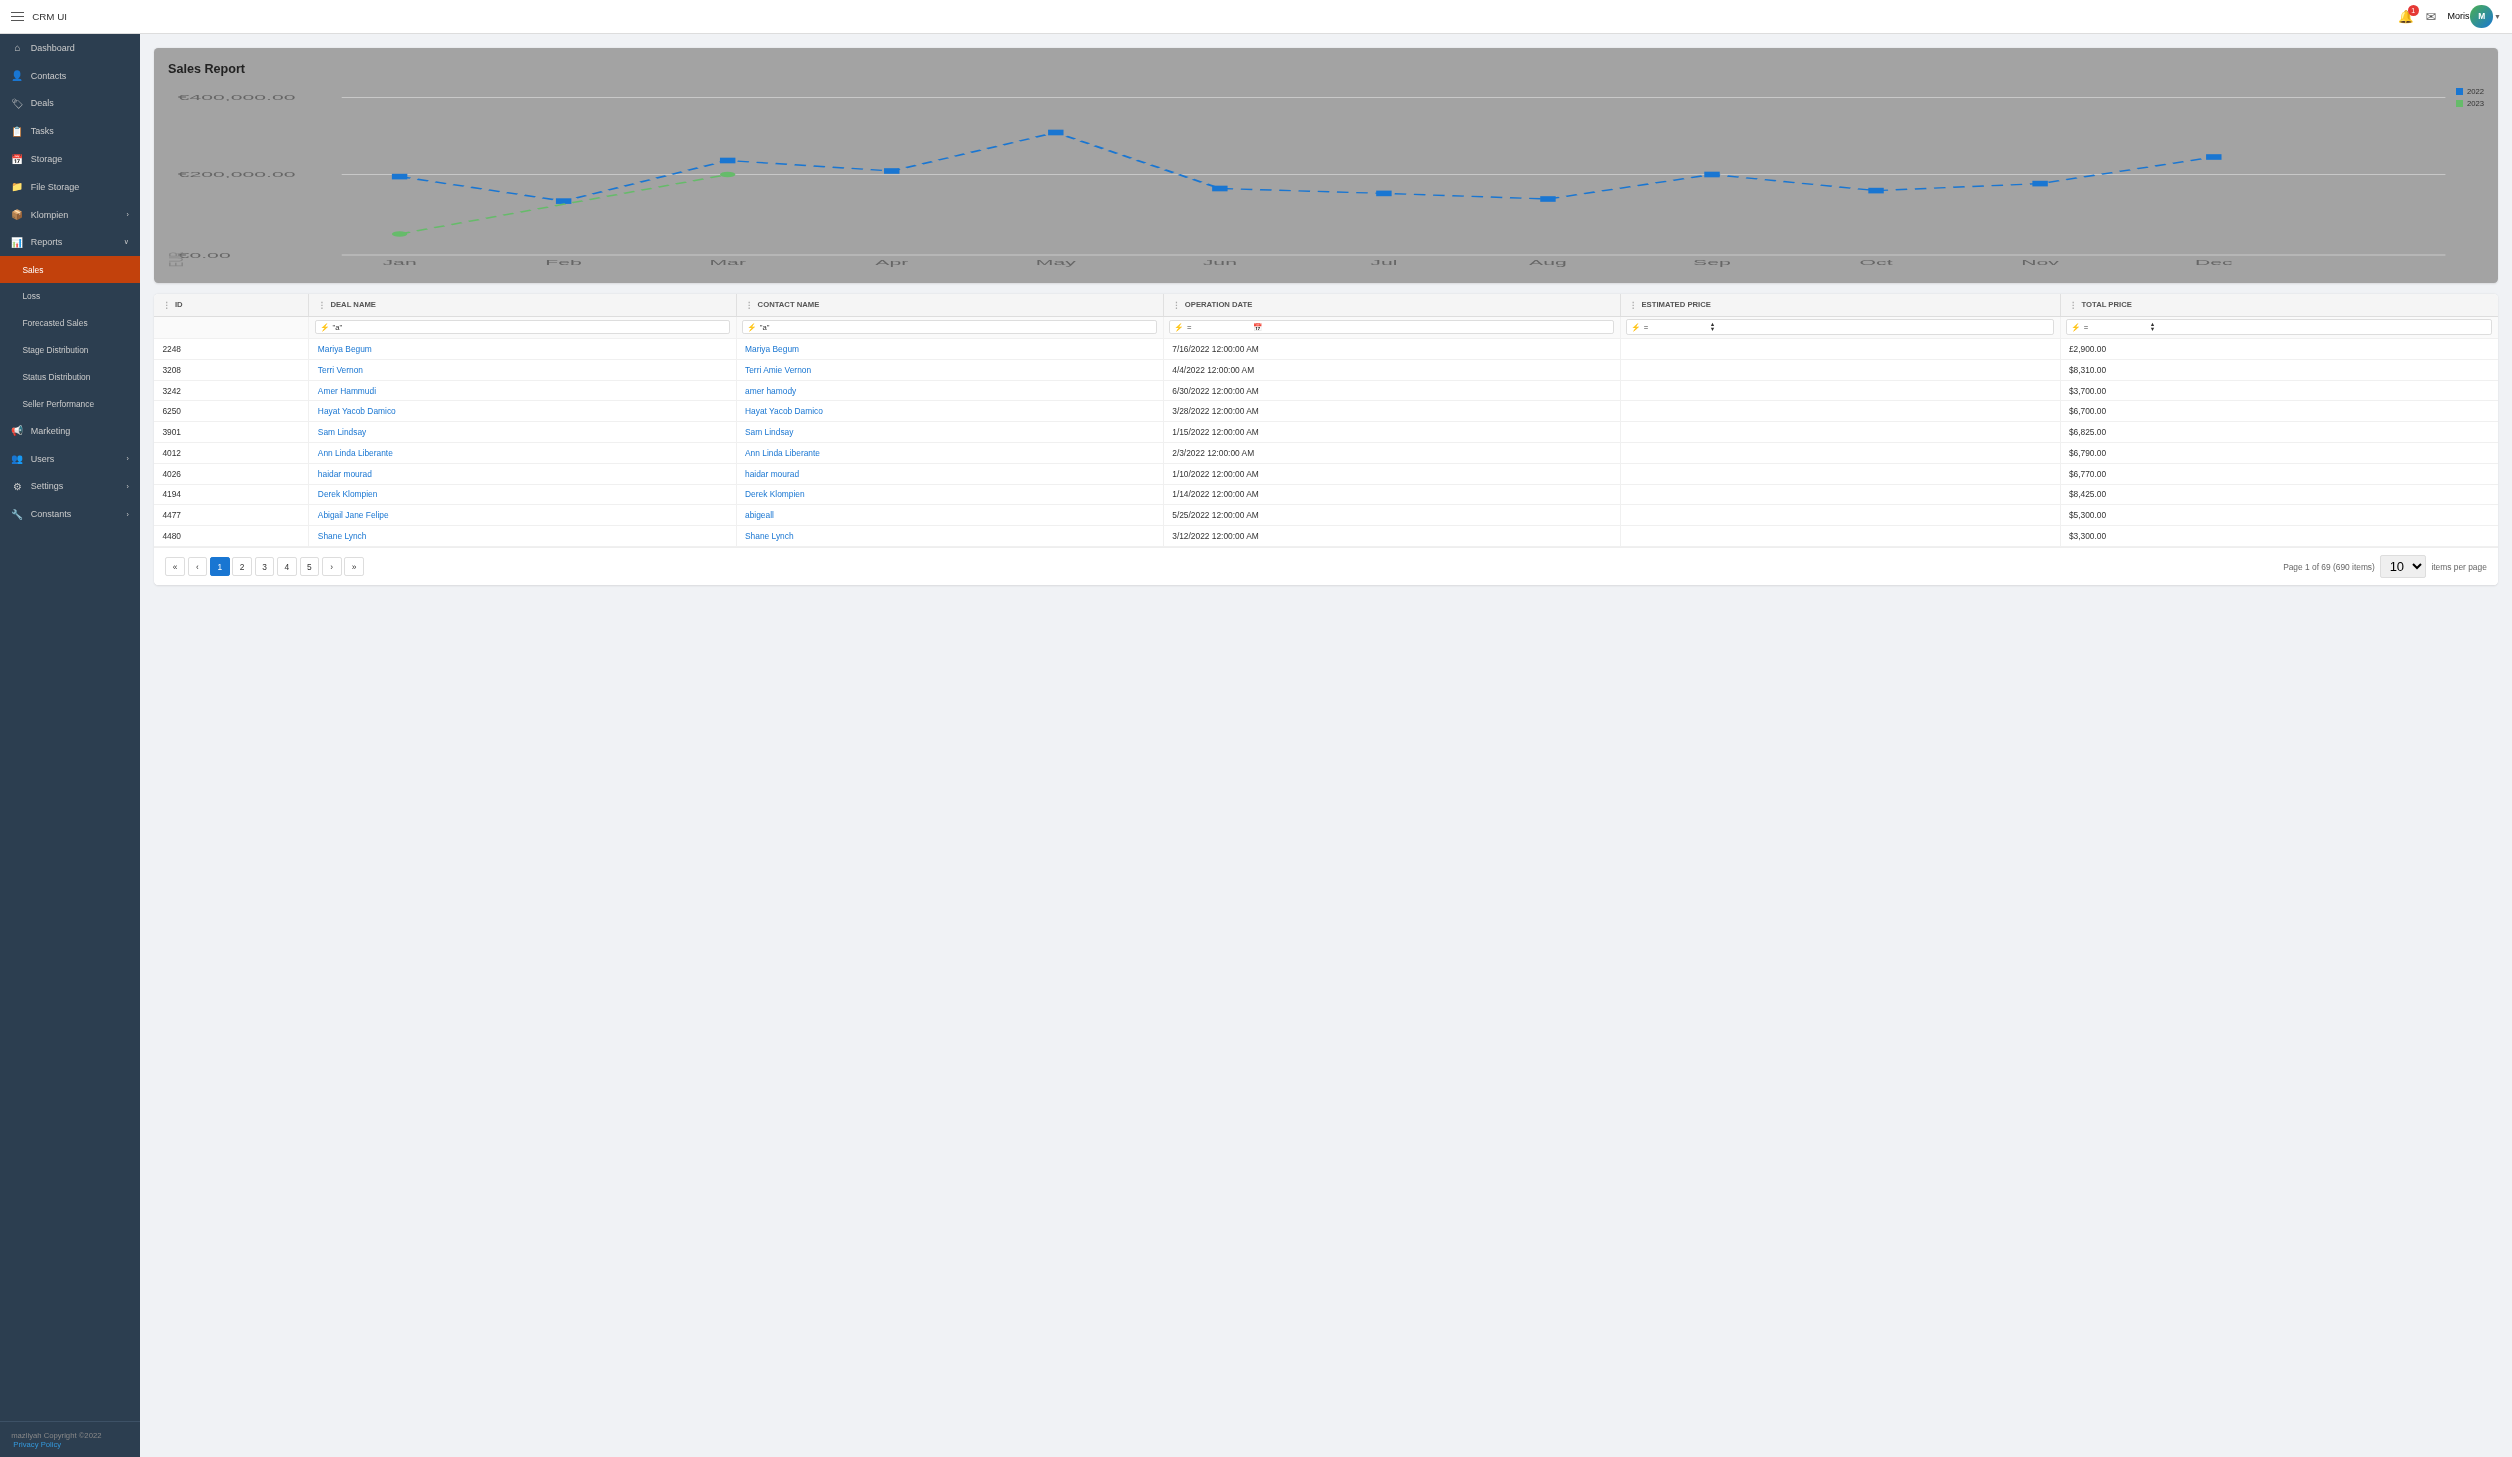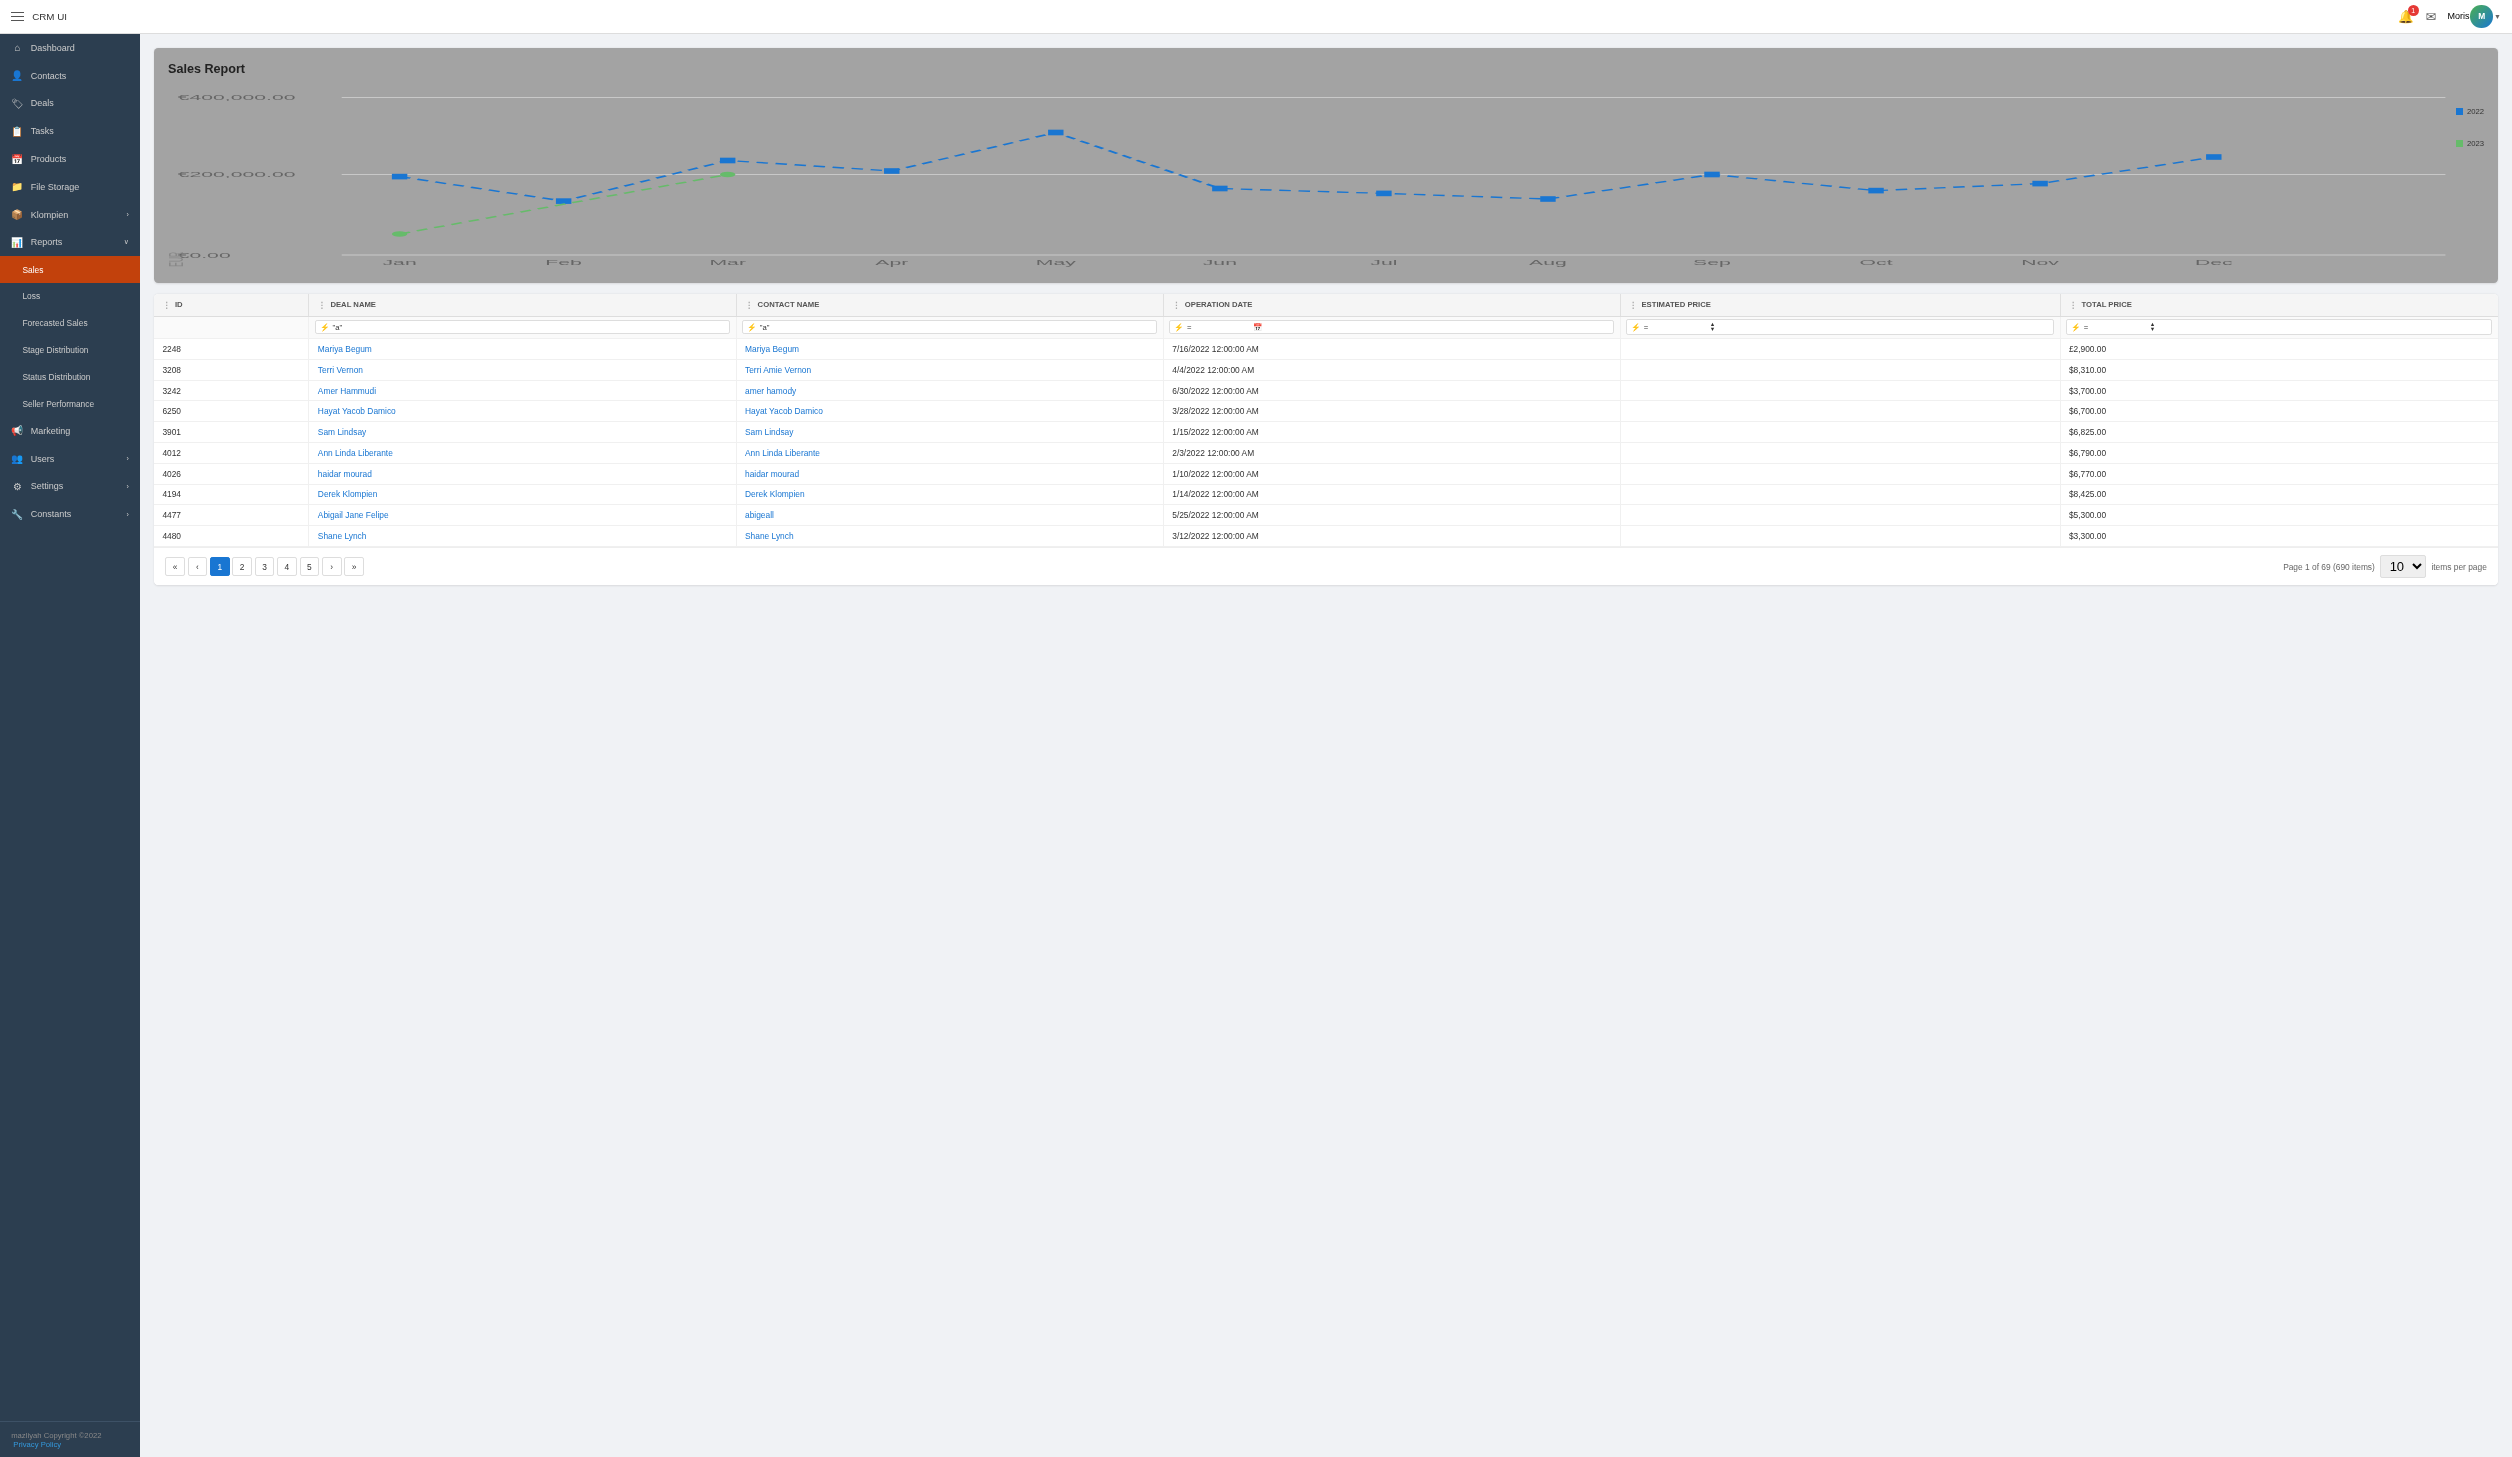--- a/index.html
+++ b/index.html
@@ -37,21 +37,21 @@
     .main { flex: 1; overflow-y: auto; padding: 14px; }
 
     
     .report-card { background: #a3a3a3; border-radius: 4.2px; padding: 14px; margin-bottom: 11.2px; box-shadow: 0 0.7px 2.1px rgba(0,0,0,0.1); }
     .report-title { font-size: 12.6px; font-weight: 600; color: #222; margin-bottom: 11.2px; }
 
     
     .chart-wrap { position: relative; height: 182px; }
     .chart-svg { width: 100%; height: 100%; }
     .chart-legend { position: absolute; top: 0; right: 0; display: flex; flex-direction: column; gap: 2.8px; }
-    .legend-item { display: flex; align-items: center; gap: 4.2px; font-size: 7.7px; color: #333; margin-top: 20px; }
+    .legend-item { display: flex; align-items: center; gap: 4.2px; font-size: 7.7px; color: #333; }
     .legend-dot { width: 7px; height: 7px; }
     .y-label { font-size: 10px; fill: #666; }
 
     
     .table-wrap { background: #fff; border-radius: 4.2px; box-shadow: 0 0.7px 2.1px rgba(0,0,0,0.1); overflow: hidden; }
     .data-table { width: 100%; border-collapse: collapse; }
     .data-table th { background: #f5f5f5; padding: 5.6px 8.4px; text-align: left; font-size: 7.7px; font-weight: 600; color: #555; border-bottom: 0.7px solid #ddd; border-right: 0.7px solid #e0e0e0; white-space: nowrap; cursor: pointer; }
     .data-table th:last-child { border-right: none; }
     .data-table td { padding: 4.9px 8.4px; border-bottom: 0.7px solid #f0f0f0; border-right: 0.7px solid #f0f0f0; font-size: 8.4px; color: #333; }
     .data-table td:last-child { border-right: none; }
@@ -113,21 +113,21 @@
     <div class="sidebar-item">
       <span class="sidebar-icon">🏷</span>
       <span>Deals</span>
     </div>
     <div class="sidebar-item">
       <span class="sidebar-icon">📋</span>
       <span>Tasks</span>
     </div>
     <div class="sidebar-item">
       <span class="sidebar-icon">📅</span>
-      <span>Products</span>
+      <span>Storage</span>
     </div>
     <div class="sidebar-item">
       <span class="sidebar-icon">📁</span>
       <span>File Storage</span>
     </div>
     <div class="sidebar-section">
       <div style="display:flex;align-items:center;gap:7px;">
         <span class="sidebar-icon">📦</span>
         <span>Klompien</span>
       </div>

